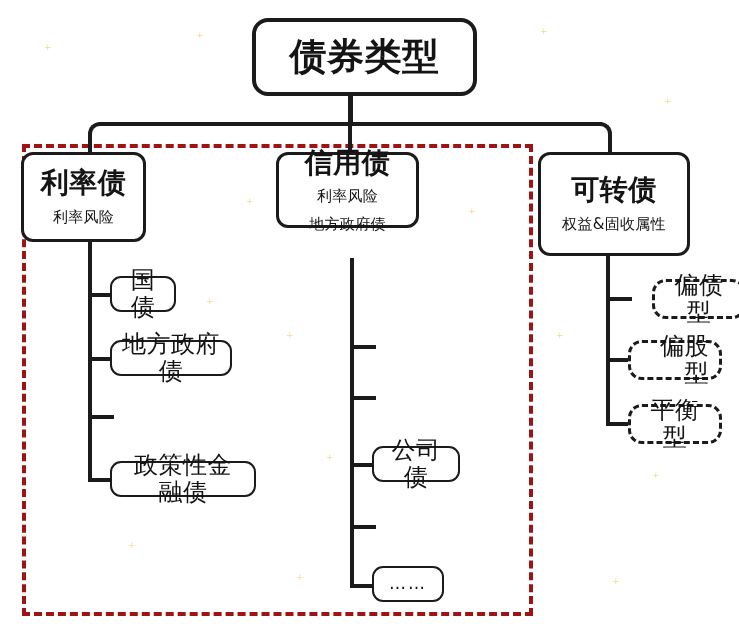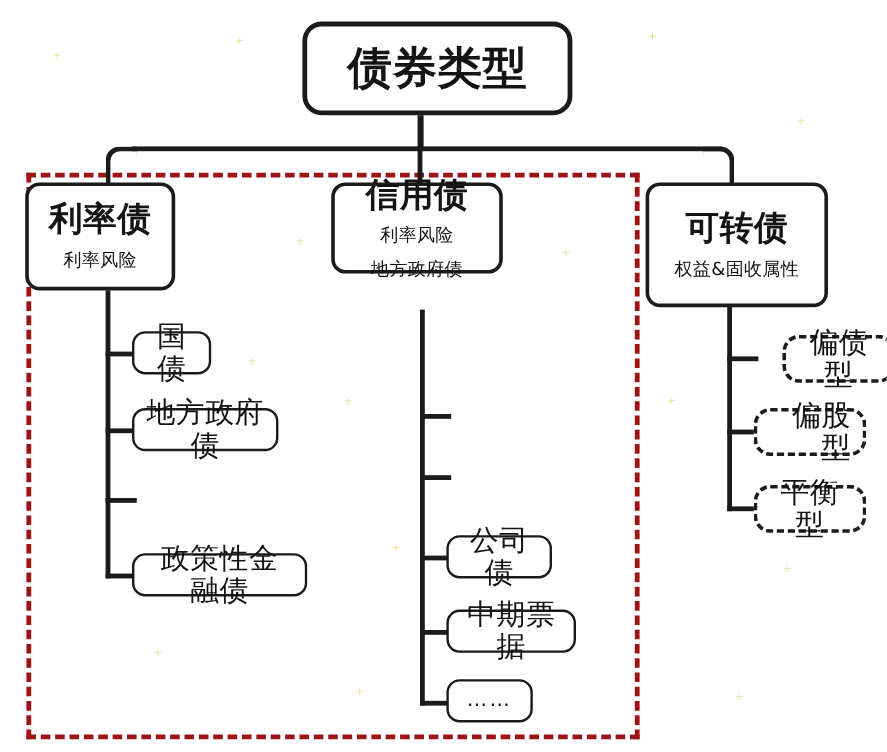--- a/index.html
+++ b/index.html
@@ -185,23 +185,20 @@
   <div class="ln lnv" style="left:350px; top:258px; height:330px;"></div>
   <div class="ln lnh" style="left:350px; top:345px; width:26px;"></div>
   <div class="ln lnh" style="left:350px; top:396px; width:26px;"></div>
   <div class="ln lnh" style="left:350px; top:463px; width:26px;"></div>
   <div class="ln lnh" style="left:350px; top:525px; width:26px;"></div>
   <div class="ln lnh" style="left:350px; top:584px; width:26px;"></div>
 
   <div class="node leaf" style="left:372px; top:446px; width:88px; height:36px;">
     <div class="ttl">公司债</div>
   </div>
-  <div class="node leaf" style="left:372px; top:508px; width:108px; height:36px;">
-    <div class="ttl">中期票据</div>
-  </div>
   <div class="node leaf" style="left:372px; top:566px; width:72px; height:36px;">
     <div class="ttl" style="font-size:17px; letter-spacing:2px;">……</div>
   </div>
 
   <div class="ln lnv" style="left:606px; top:242px; height:184px;"></div>
   <div class="ln lnh" style="left:606px; top:297px; width:26px;"></div>
   <div class="ln lnh" style="left:606px; top:358px; width:26px;"></div>
   <div class="ln lnh" style="left:606px; top:422px; width:26px;"></div>
 
   <div class="node leaf leaf-dashed" style="left:652px; top:279px; width:94px; height:40px;">

